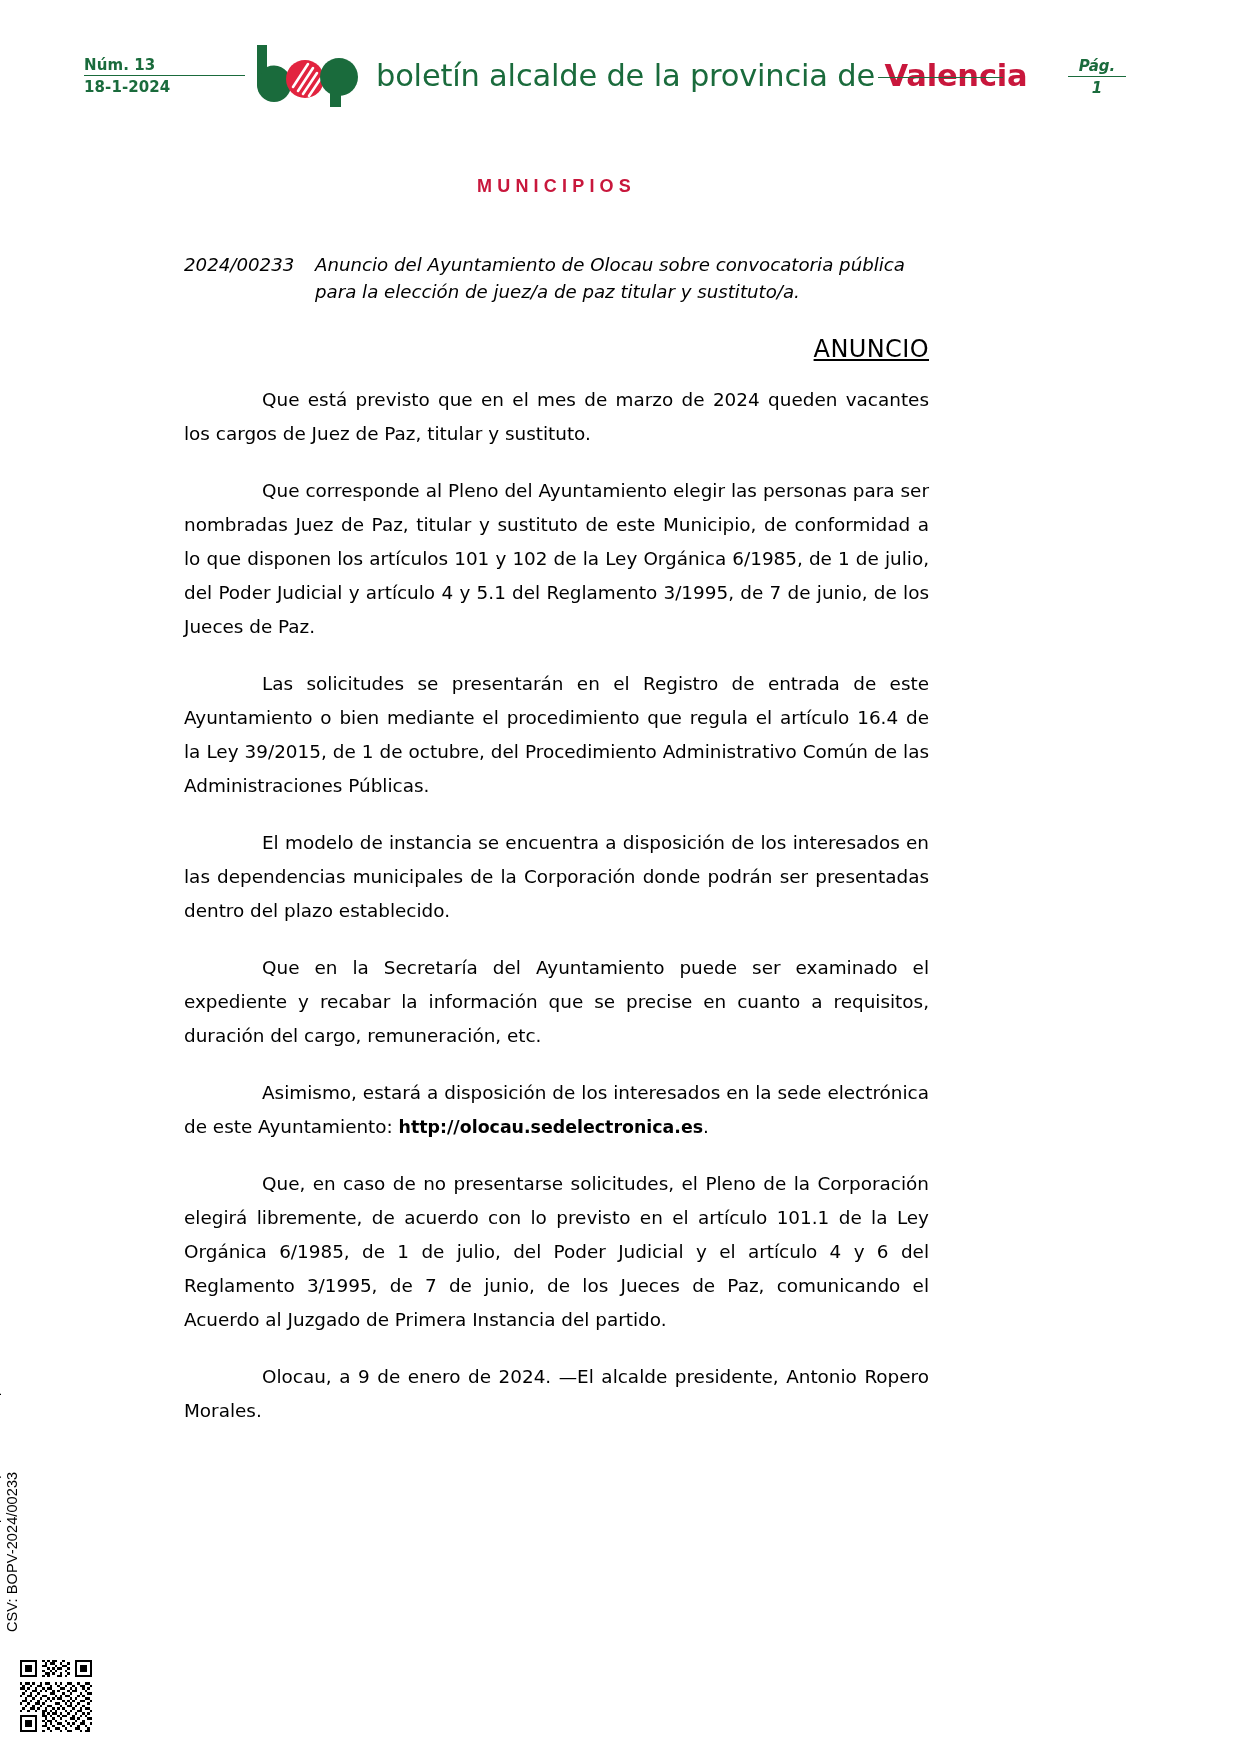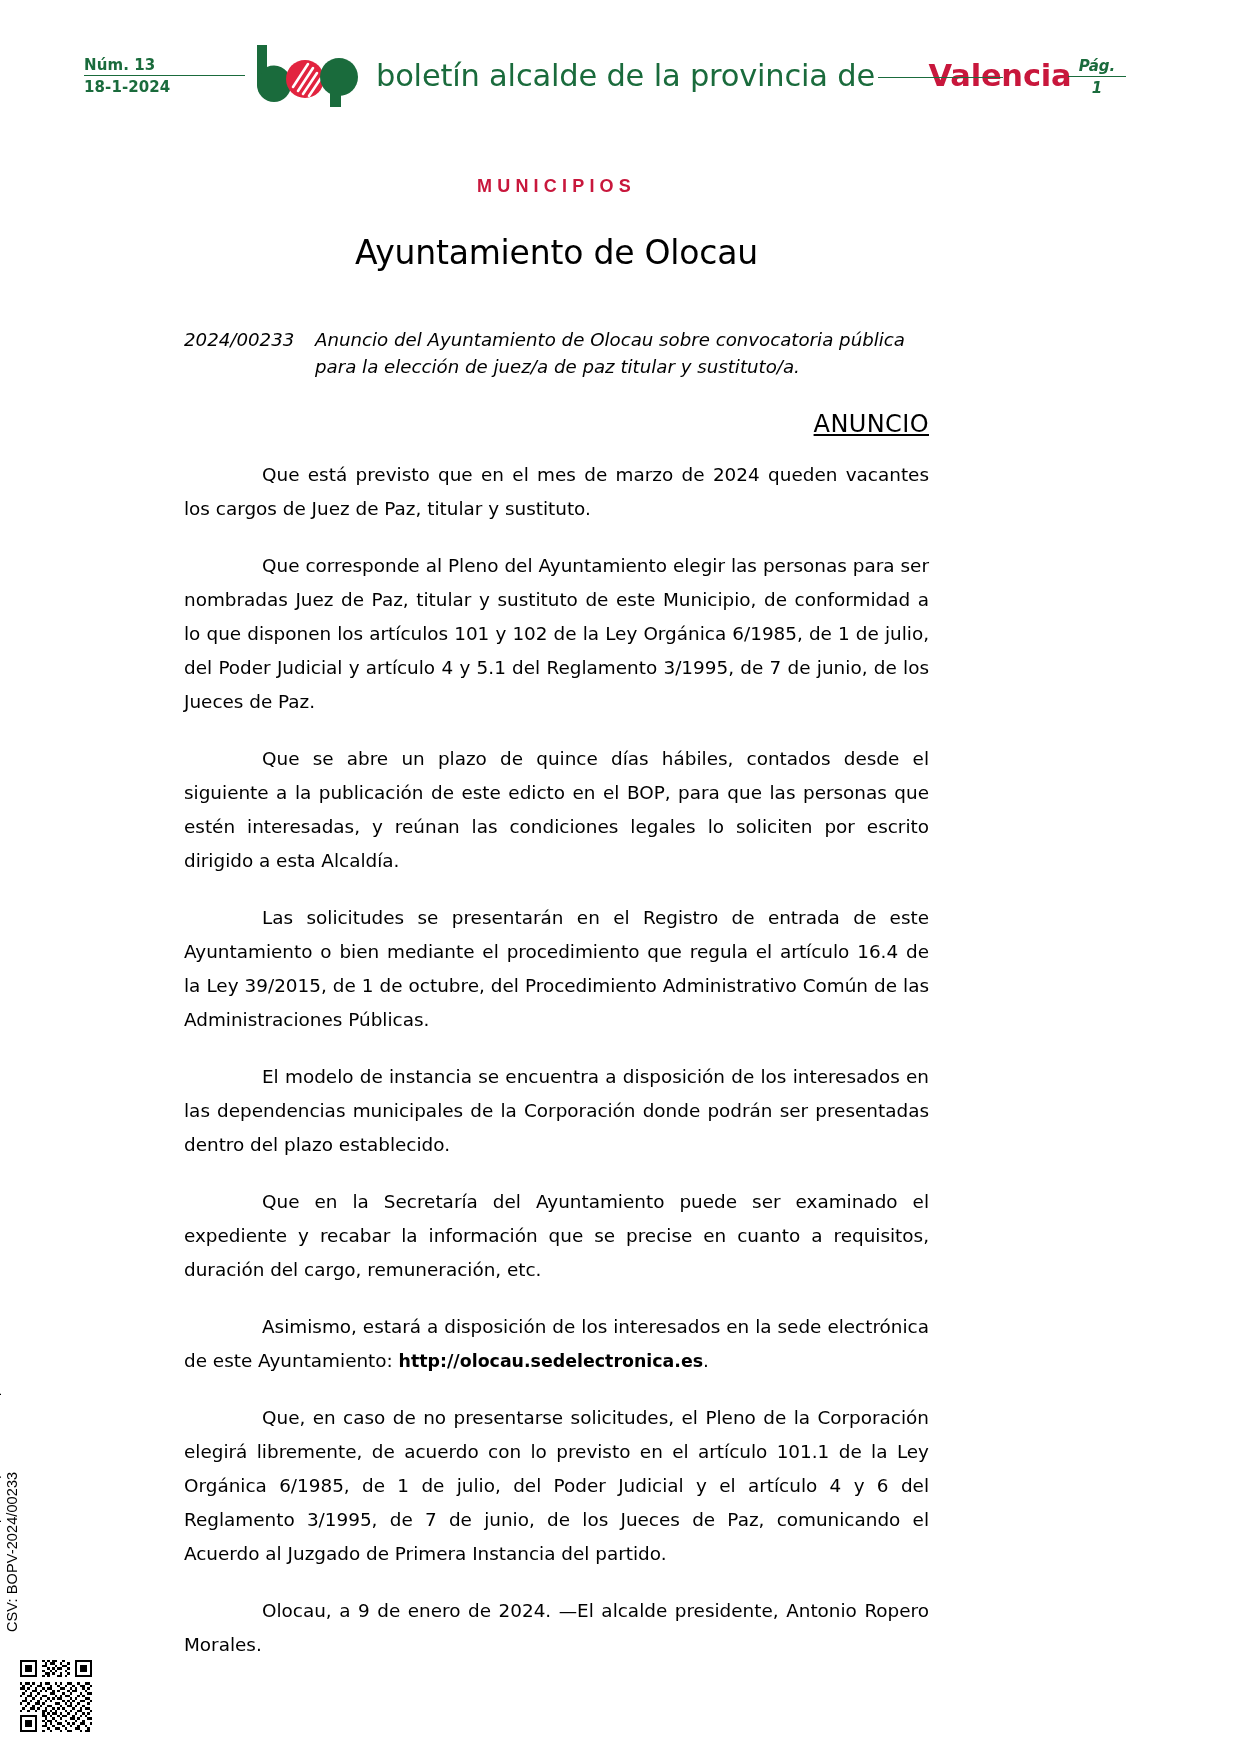--- a/index.html
+++ b/index.html
@@ -63,21 +63,21 @@
   .brand-title {
     position: absolute;
     left: 376px; top: 57px;
     font-size: 30.5px;
     line-height: 38px;
     color: #1a6b3c;
     letter-spacing: -0.2px;
     white-space: nowrap;
     font-weight: 400;
   }
-  .brand-title .val { color: #c8173c; font-weight: 700; margin-left: 44px; }
+  .brand-title .val { color: #c8173c; font-weight: 700; }
 
   .pag-rule {
     position: absolute;
     left: 878px; top: 77px;
     width: 125px;
     border-bottom: 1.6px solid #1a6b3c;
   }
   .pag-block {
     position: absolute;
     right: 84px; top: 57px;
@@ -233,32 +233,30 @@
     <div class="pag-label">Pág.</div>
     <div class="pag-rule2"></div>
     <div class="pag-num">1</div>
   </div>
 </div>
 
 <div class="doc">
 
   <div class="section-kicker">MUNICIPIOS</div>
 
-  <div class="entity-title">Ayuntamiento de Olocau</div>
 
   <div class="ref-block">
     <div class="ref-code">2024/00233</div>
     <div class="ref-text">Anuncio del Ayuntamiento de Olocau sobre convocatoria pública para la elección de juez/a de paz titular y sustituto/a.</div>
   </div>
 
   <div class="anuncio-head">ANUNCIO</div>
 
   <p class="body-par first">Que está previsto que en el mes de marzo de 2024 queden vacantes los cargos de Juez de Paz, titular y sustituto.</p>
   <p class="body-par">Que corresponde al Pleno del Ayuntamiento elegir las personas para ser nombradas Juez de Paz, titular y sustituto de este Municipio, de conformidad a lo que disponen los artículos 101 y 102 de la Ley Orgánica 6/1985, de 1 de julio, del Poder Judicial y artículo 4 y 5.1 del Reglamento 3/1995, de 7 de junio, de los Jueces de Paz.</p>
-  <p class="body-par">Que se abre un plazo de quince días hábiles, contados desde el siguiente a la publicación de este edicto en el BOP, para que las personas que estén interesadas, y reúnan las condiciones legales lo soliciten por escrito dirigido a esta Alcaldía.</p>
   <p class="body-par">Las solicitudes se presentarán en el Registro de entrada de este Ayuntamiento o bien mediante el procedimiento que regula el artículo 16.4 de la Ley 39/2015, de 1 de octubre, del Procedimiento Administrativo Común de las Administraciones Públicas.</p>
   <p class="body-par">El modelo de instancia se encuentra a disposición de los interesados en las dependencias municipales de la Corporación donde podrán ser presentadas dentro del plazo establecido.</p>
   <p class="body-par">Que en la Secretaría del Ayuntamiento puede ser examinado el expediente y recabar la información que se precise en cuanto a requisitos, duración del cargo, remuneración, etc.</p>
 
   <p class="body-par"><span>Asimismo, estará a disposición de los interesados en la sede electrónica de este Ayuntamiento: </span><span class="url">http://olocau.sedelectronica.es</span><span>.</span></p>
 
   <p class="body-par">Que, en caso de no presentarse solicitudes, el Pleno de la Corporación elegirá libremente, de acuerdo con lo previsto en el artículo 101.1 de la Ley Orgánica 6/1985, de 1 de julio, del Poder Judicial y el artículo 4 y 6 del Reglamento 3/1995, de 7 de junio, de los Jueces de Paz, comunicando el Acuerdo al Juzgado de Primera Instancia del partido.</p>
   <p class="body-par">Olocau, a 9 de enero de 2024. —El alcalde presidente, Antonio Ropero Morales.</p>
 </div>
 

